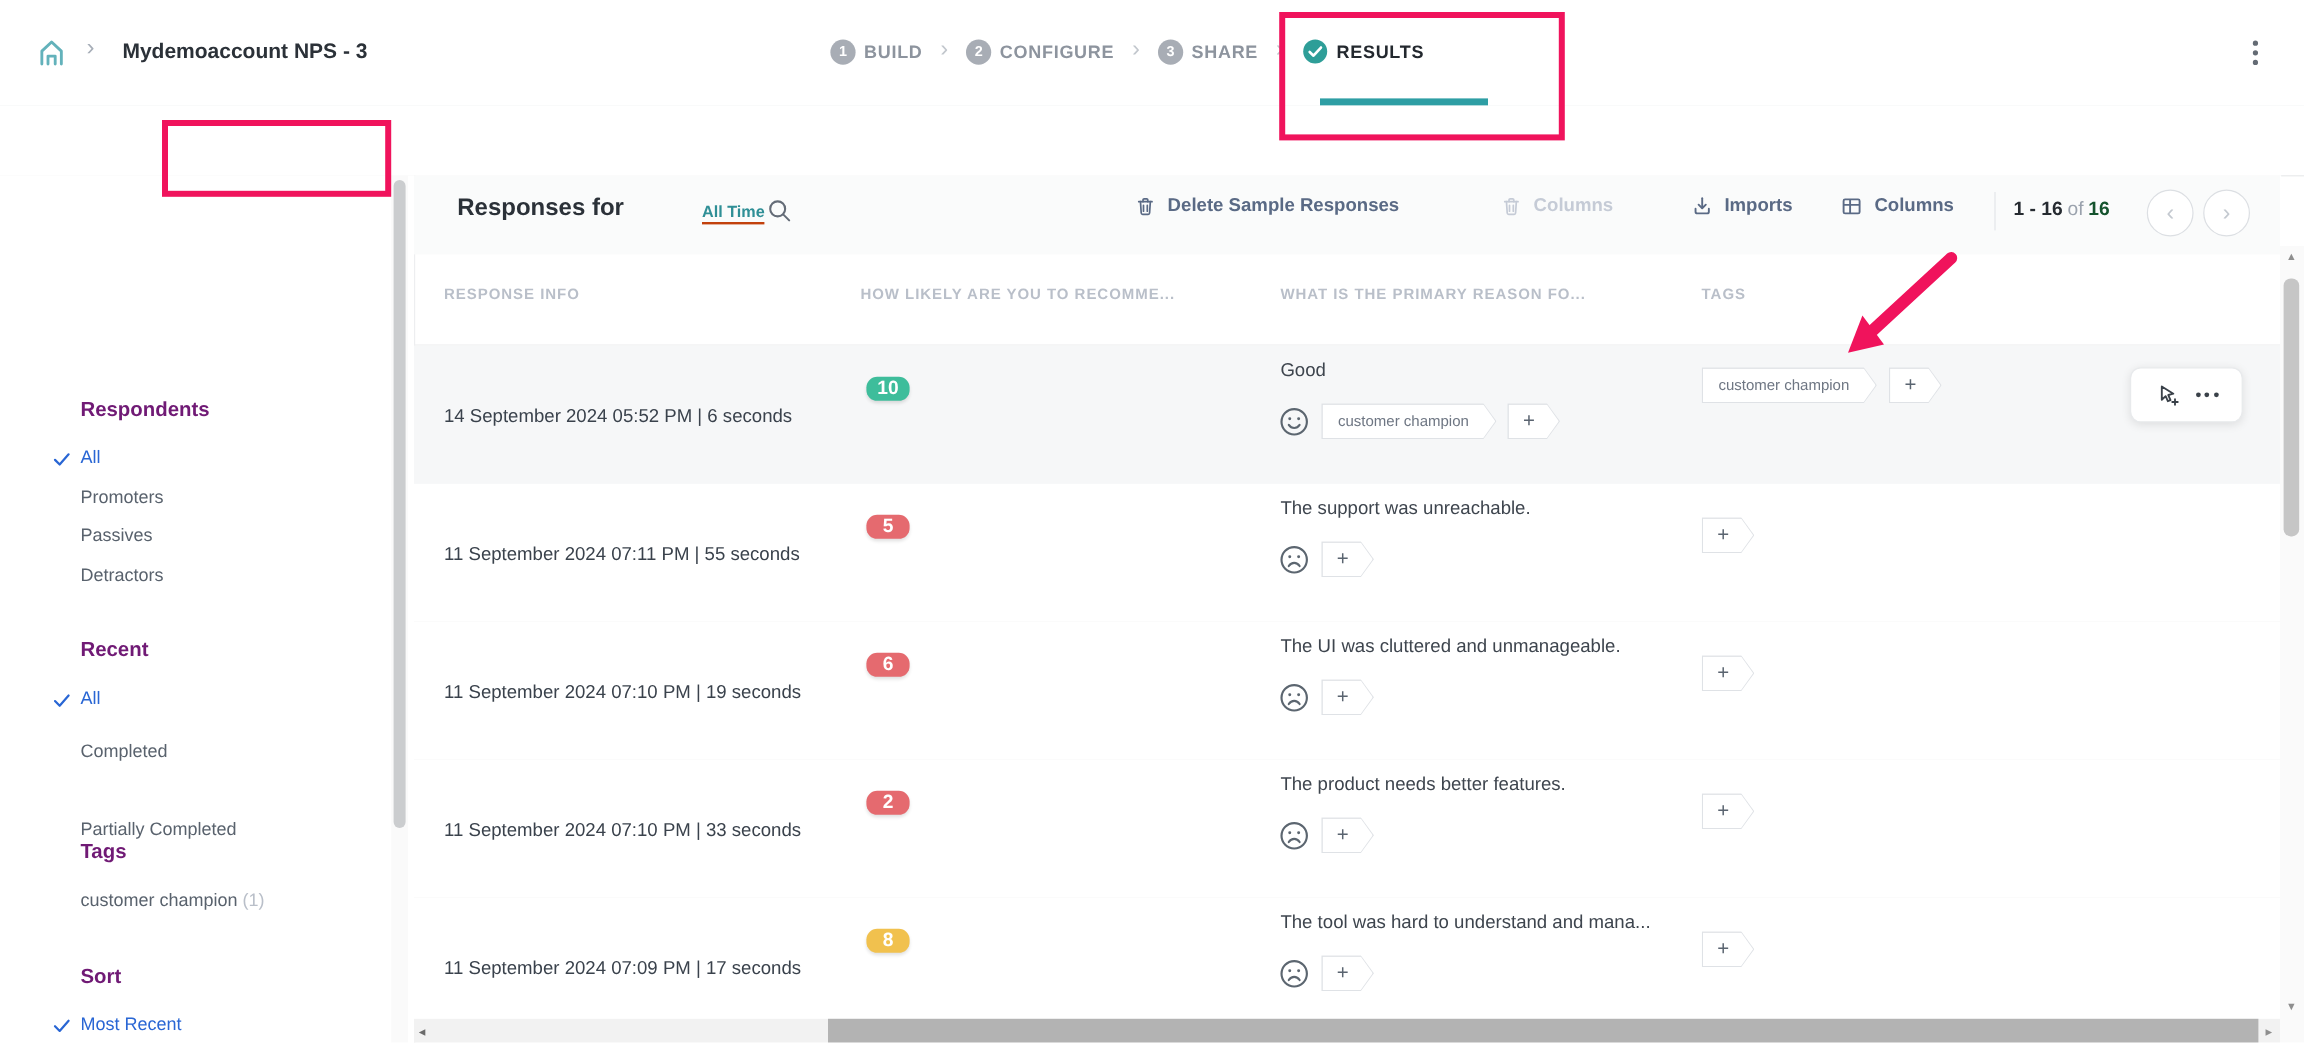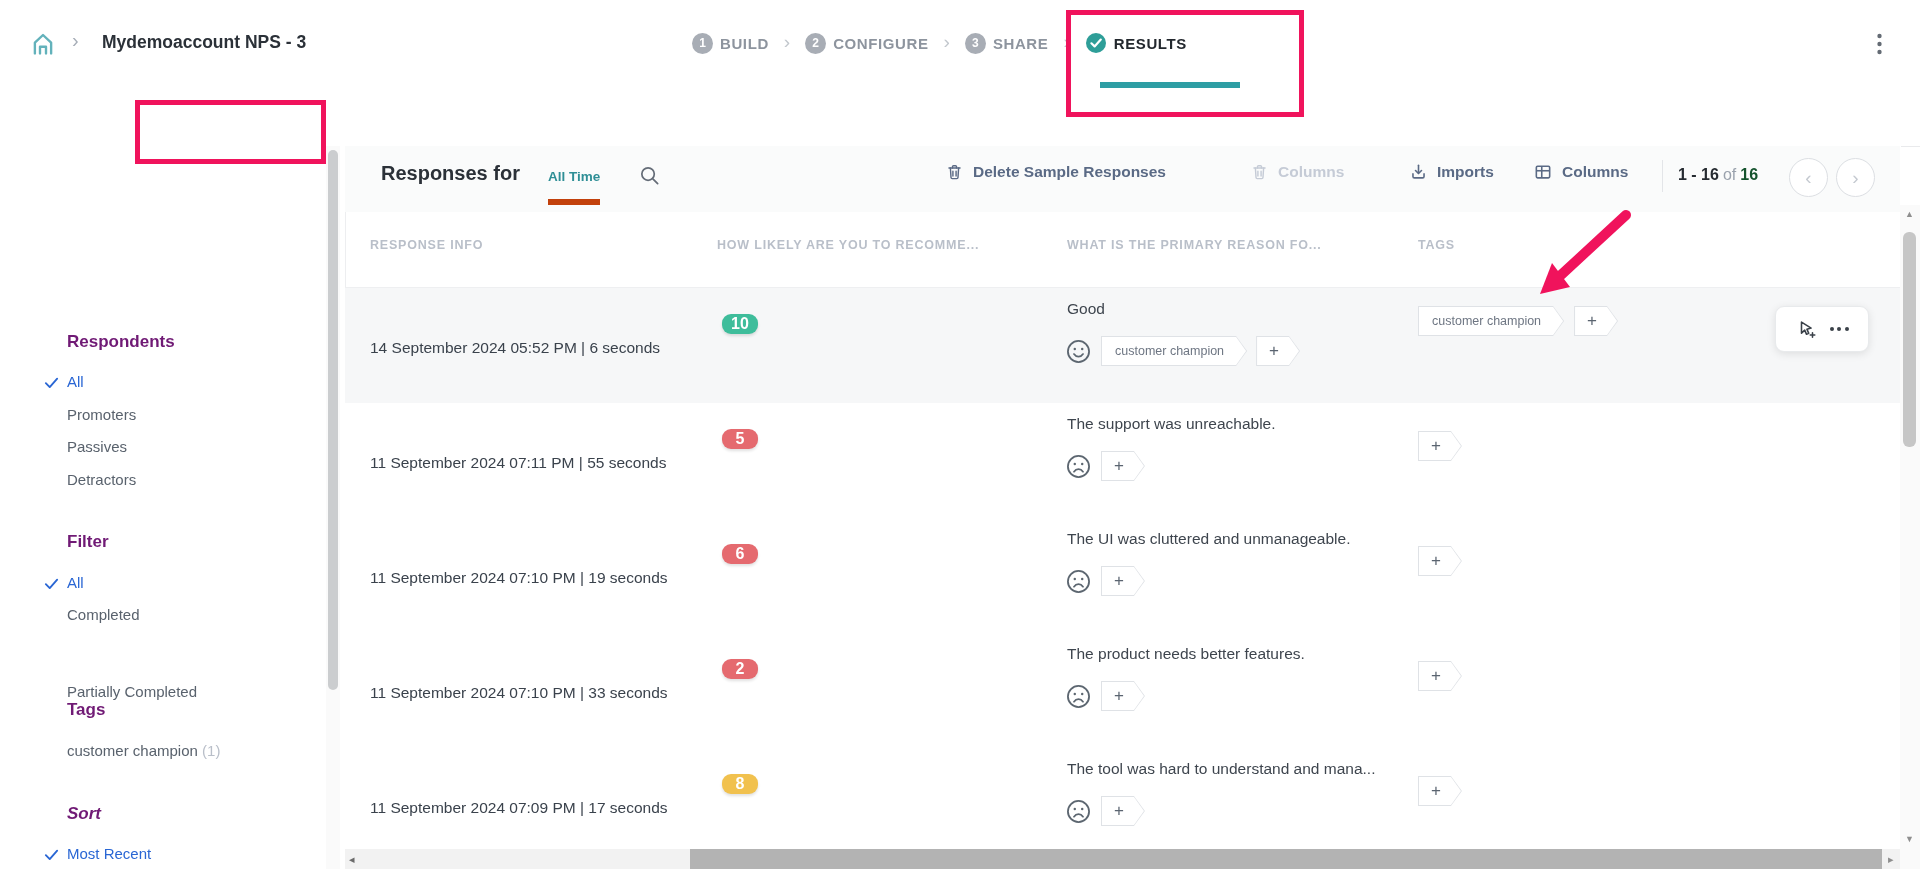--- a/index.html
+++ b/index.html
@@ -47,22 +47,22 @@
   .sb-item.sel{color:#2966D4;}
   .sb-check{position:absolute;left:43px;}
   .sb-count{color:#B9BFC9;}
   .sb-scroll{position:absolute;left:326px;top:146px;width:14px;height:723px;background:#FAFAFA;}
   .sb-thumb{position:absolute;left:328px;top:150px;width:10px;height:540px;background:#CBCDCF;border-radius:5px;}
 
   
   .main{position:absolute;left:345px;top:146px;width:1555px;height:723px;background:#fff;border-left:1px solid #EDEEF0;}
   .titlerow{position:absolute;left:345px;top:146px;width:1555px;height:66px;background:#FAFBFB;}
   .m-title{position:absolute;left:381px;top:162px;font-size:20px;font-weight:700;color:#2B3138;}
-  .m-alltime{position:absolute;left:548px;top:169px;font-size:13.5px;font-weight:700;color:#2F8F96;
-             border-bottom:6px solid #c2410c;padding-bottom:15px;cursor:pointer;}
+  .m-alltime{position:absolute;left:585px;top:169px;font-size:13.5px;font-weight:700;color:#2F8F96;
+             border-bottom:2px solid #c2410c;padding-bottom:1px;cursor:pointer;}
   .m-search{position:absolute;left:638px;top:164px;cursor:pointer;}
   .tb-group{position:absolute;top:162px;display:flex;align-items:center;gap:9px;font-size:15.5px;font-weight:600;color:#5A6A85;cursor:pointer;}
   .tb-group.disabled{color:#C5CBD6;cursor:default;}
   .tb-divider{position:absolute;left:1662px;top:160px;width:1px;height:32px;background:#E3E5E8;}
   .pagin{position:absolute;left:1678px;top:166px;font-size:16px;}
   .pg-range{font-weight:700;color:#262B31;}
   .pg-of{color:#9AA2AD;margin:0 4px;}
   .pg-total{font-weight:700;color:#14532d;}
   .pg-btn{position:absolute;top:158px;width:37px;height:37px;border-radius:50%;border:1px solid #DCDFE3;background:#fff;
           display:flex;align-items:center;justify-content:center;font-size:19px;color:#C4C9D0;cursor:pointer;}
@@ -192,37 +192,37 @@
     <span class="sb-check" style="top:228px;">
       <svg width="17" height="17" viewBox="0 0 24 24" fill="none" stroke="#2966D4" stroke-width="2.6" stroke-linecap="round" stroke-linejoin="round">
           <polyline points="4,13 9.5,18.5 20,6.5"></polyline>
         </svg>
       </span>
     <div class="sb-item sel" style="top:227px;">All</div>
     <div class="sb-item" style="top:260px;">Promoters</div>
     <div class="sb-item" style="top:292px;">Passives</div>
     <div class="sb-item" style="top:325px;">Detractors</div>
 
-    <div class="sb-head" style="top:386px;">Filter</div>
+    <div class="sb-head" style="top:386px;">Recent</div>
     <span class="sb-check" style="top:429px;">
       <svg width="17" height="17" viewBox="0 0 24 24" fill="none" stroke="#2966D4" stroke-width="2.6" stroke-linecap="round" stroke-linejoin="round">
           <polyline points="4,13 9.5,18.5 20,6.5"></polyline>
         </svg>
       </span>
     <div class="sb-item sel" style="top:428px;">All</div>
-    <div class="sb-item" style="top:460px;">Completed</div>
+    <div class="sb-item" style="top:472px;">Completed</div>
     <div class="sb-item" style="top:493px;margin-top:44px;">Partially Completed</div>
 
     <div class="sb-head" style="top:554px;">Tags</div>
     <div class="sb-item" style="top:596px;">
       <span>customer champion</span>
       <span class="sb-count">(1)</span>
     </div>
 
-    <div class="sb-head" style="top:658px;font-style:italic;">Sort</div>
+    <div class="sb-head" style="top:658px;">Sort</div>
     <span class="sb-check" style="top:700px;">
       <svg width="17" height="17" viewBox="0 0 24 24" fill="none" stroke="#2966D4" stroke-width="2.6" stroke-linecap="round" stroke-linejoin="round">
           <polyline points="4,13 9.5,18.5 20,6.5"></polyline>
         </svg>
       </span>
     <div class="sb-item sel" style="top:699px;">Most Recent</div>
 
   </div>
   <div class="sb-scroll"></div>
   <div class="sb-thumb"></div>

